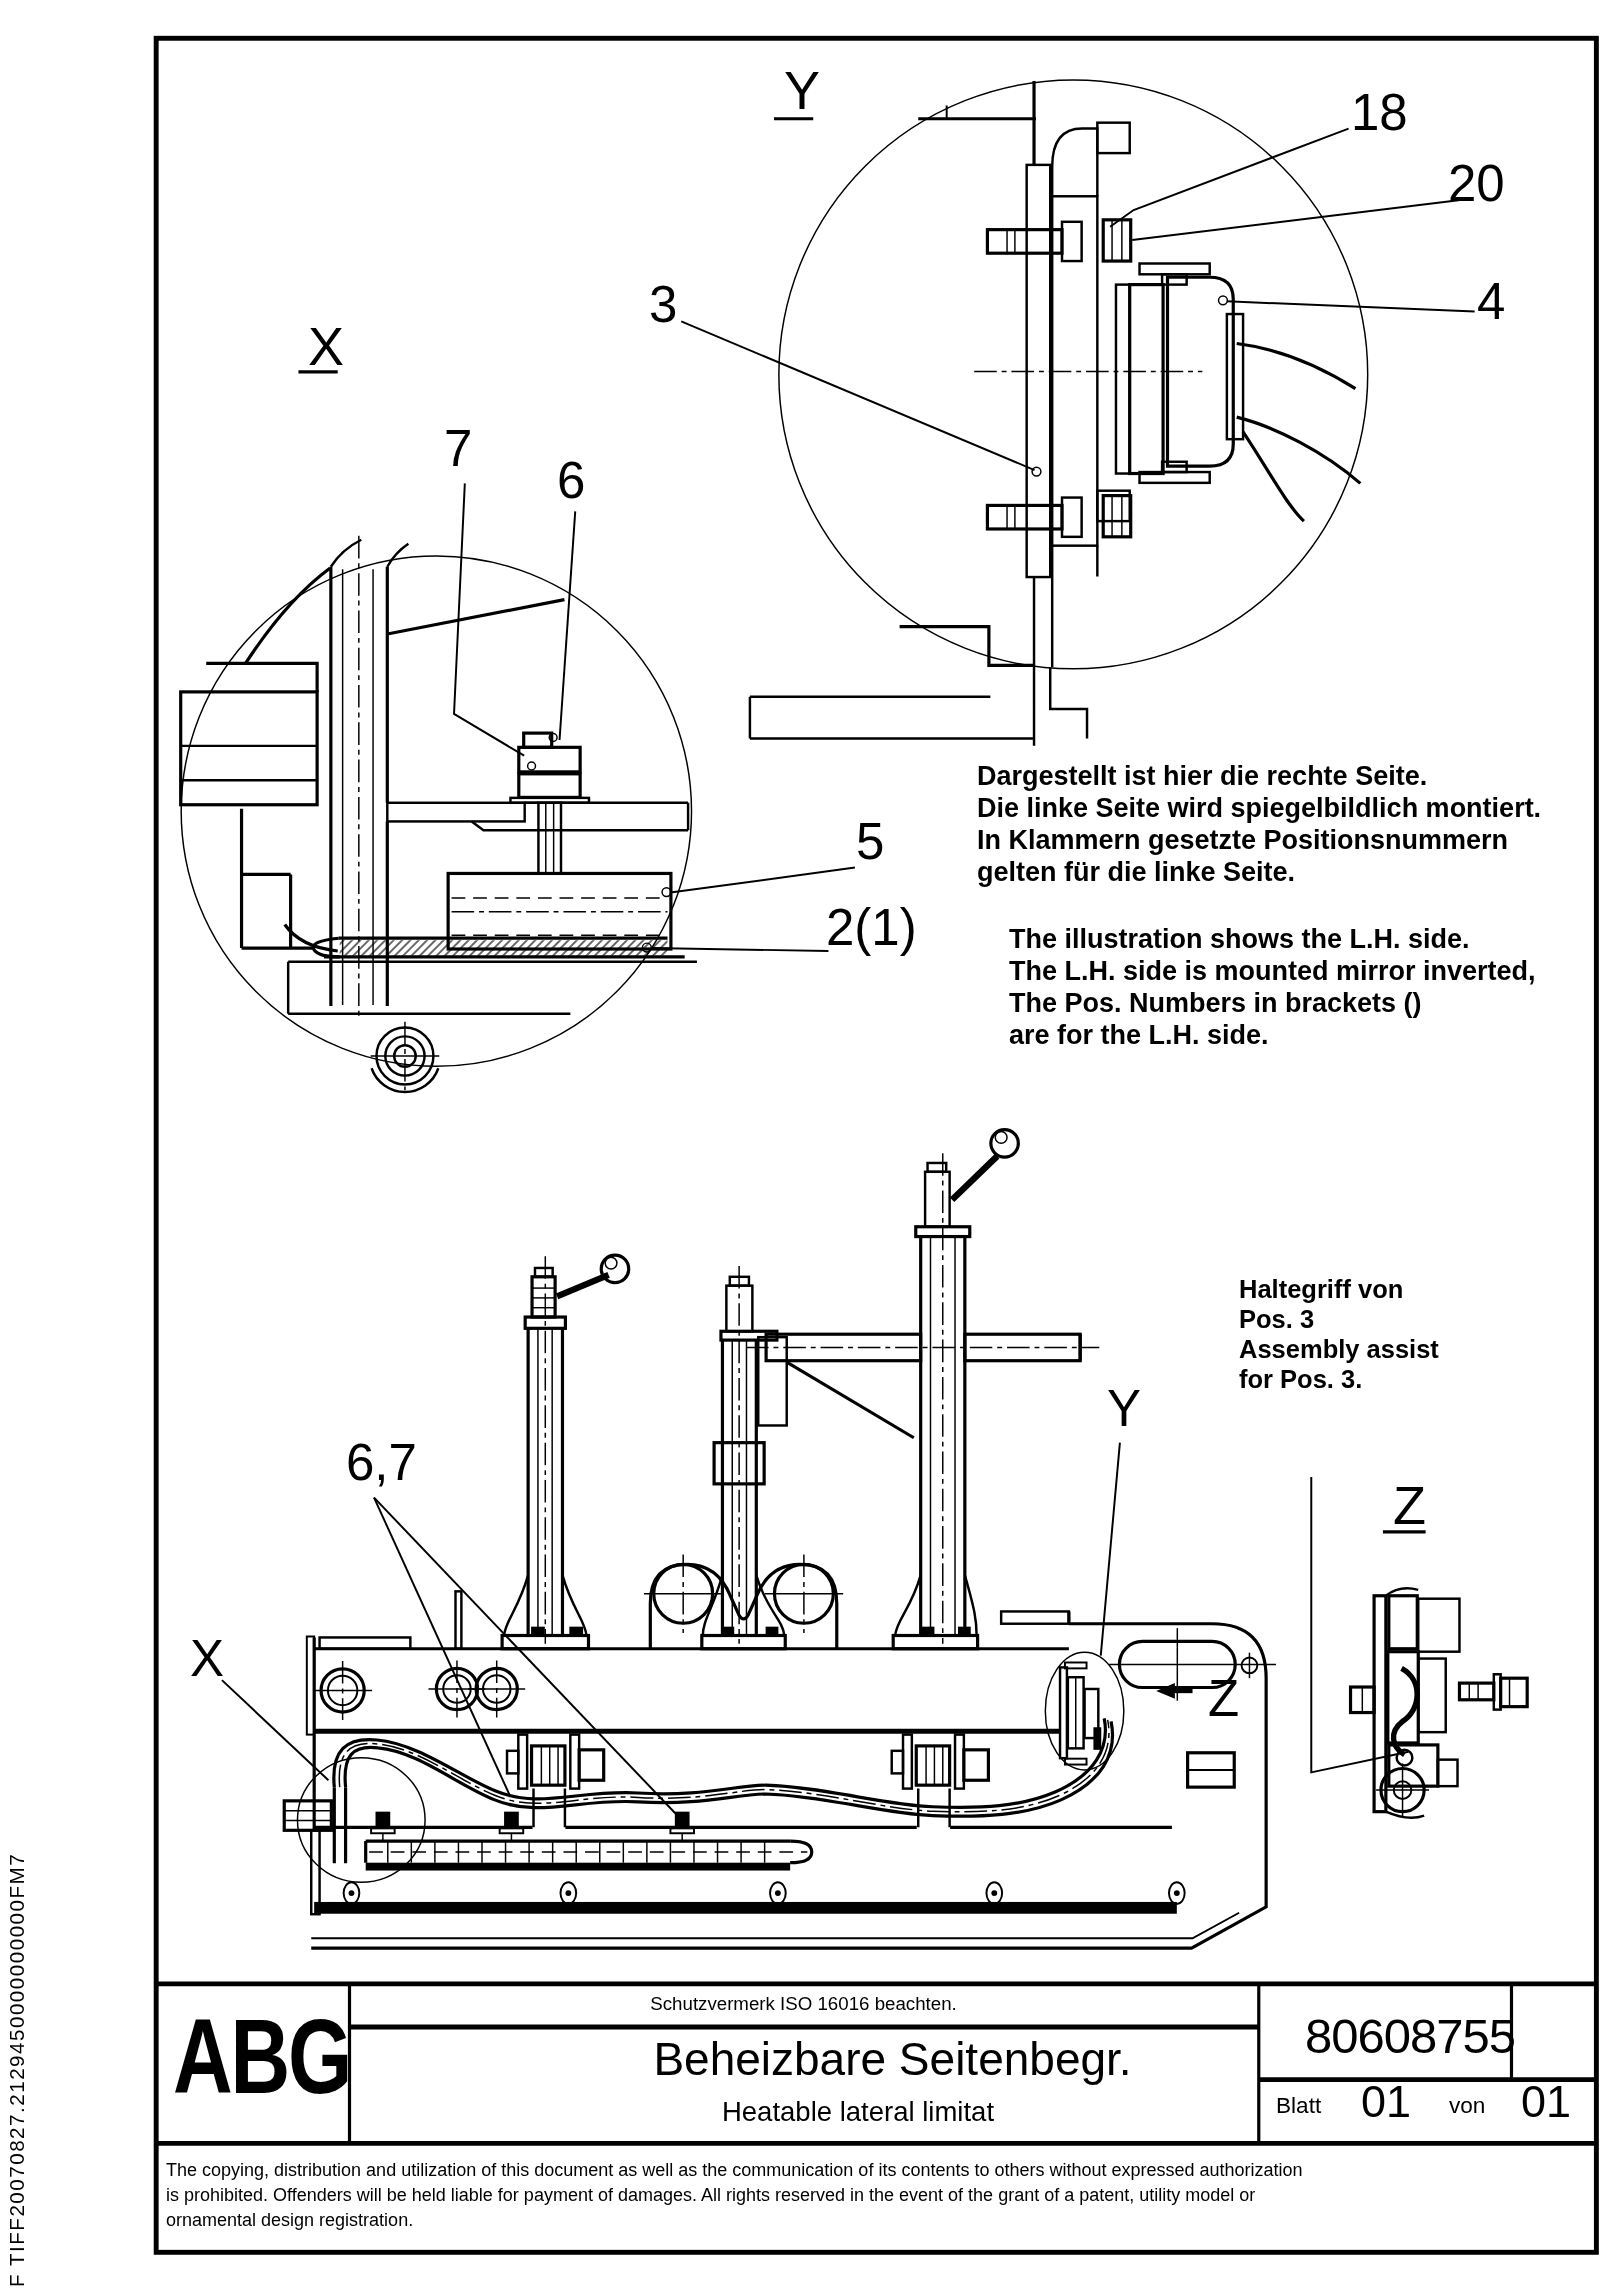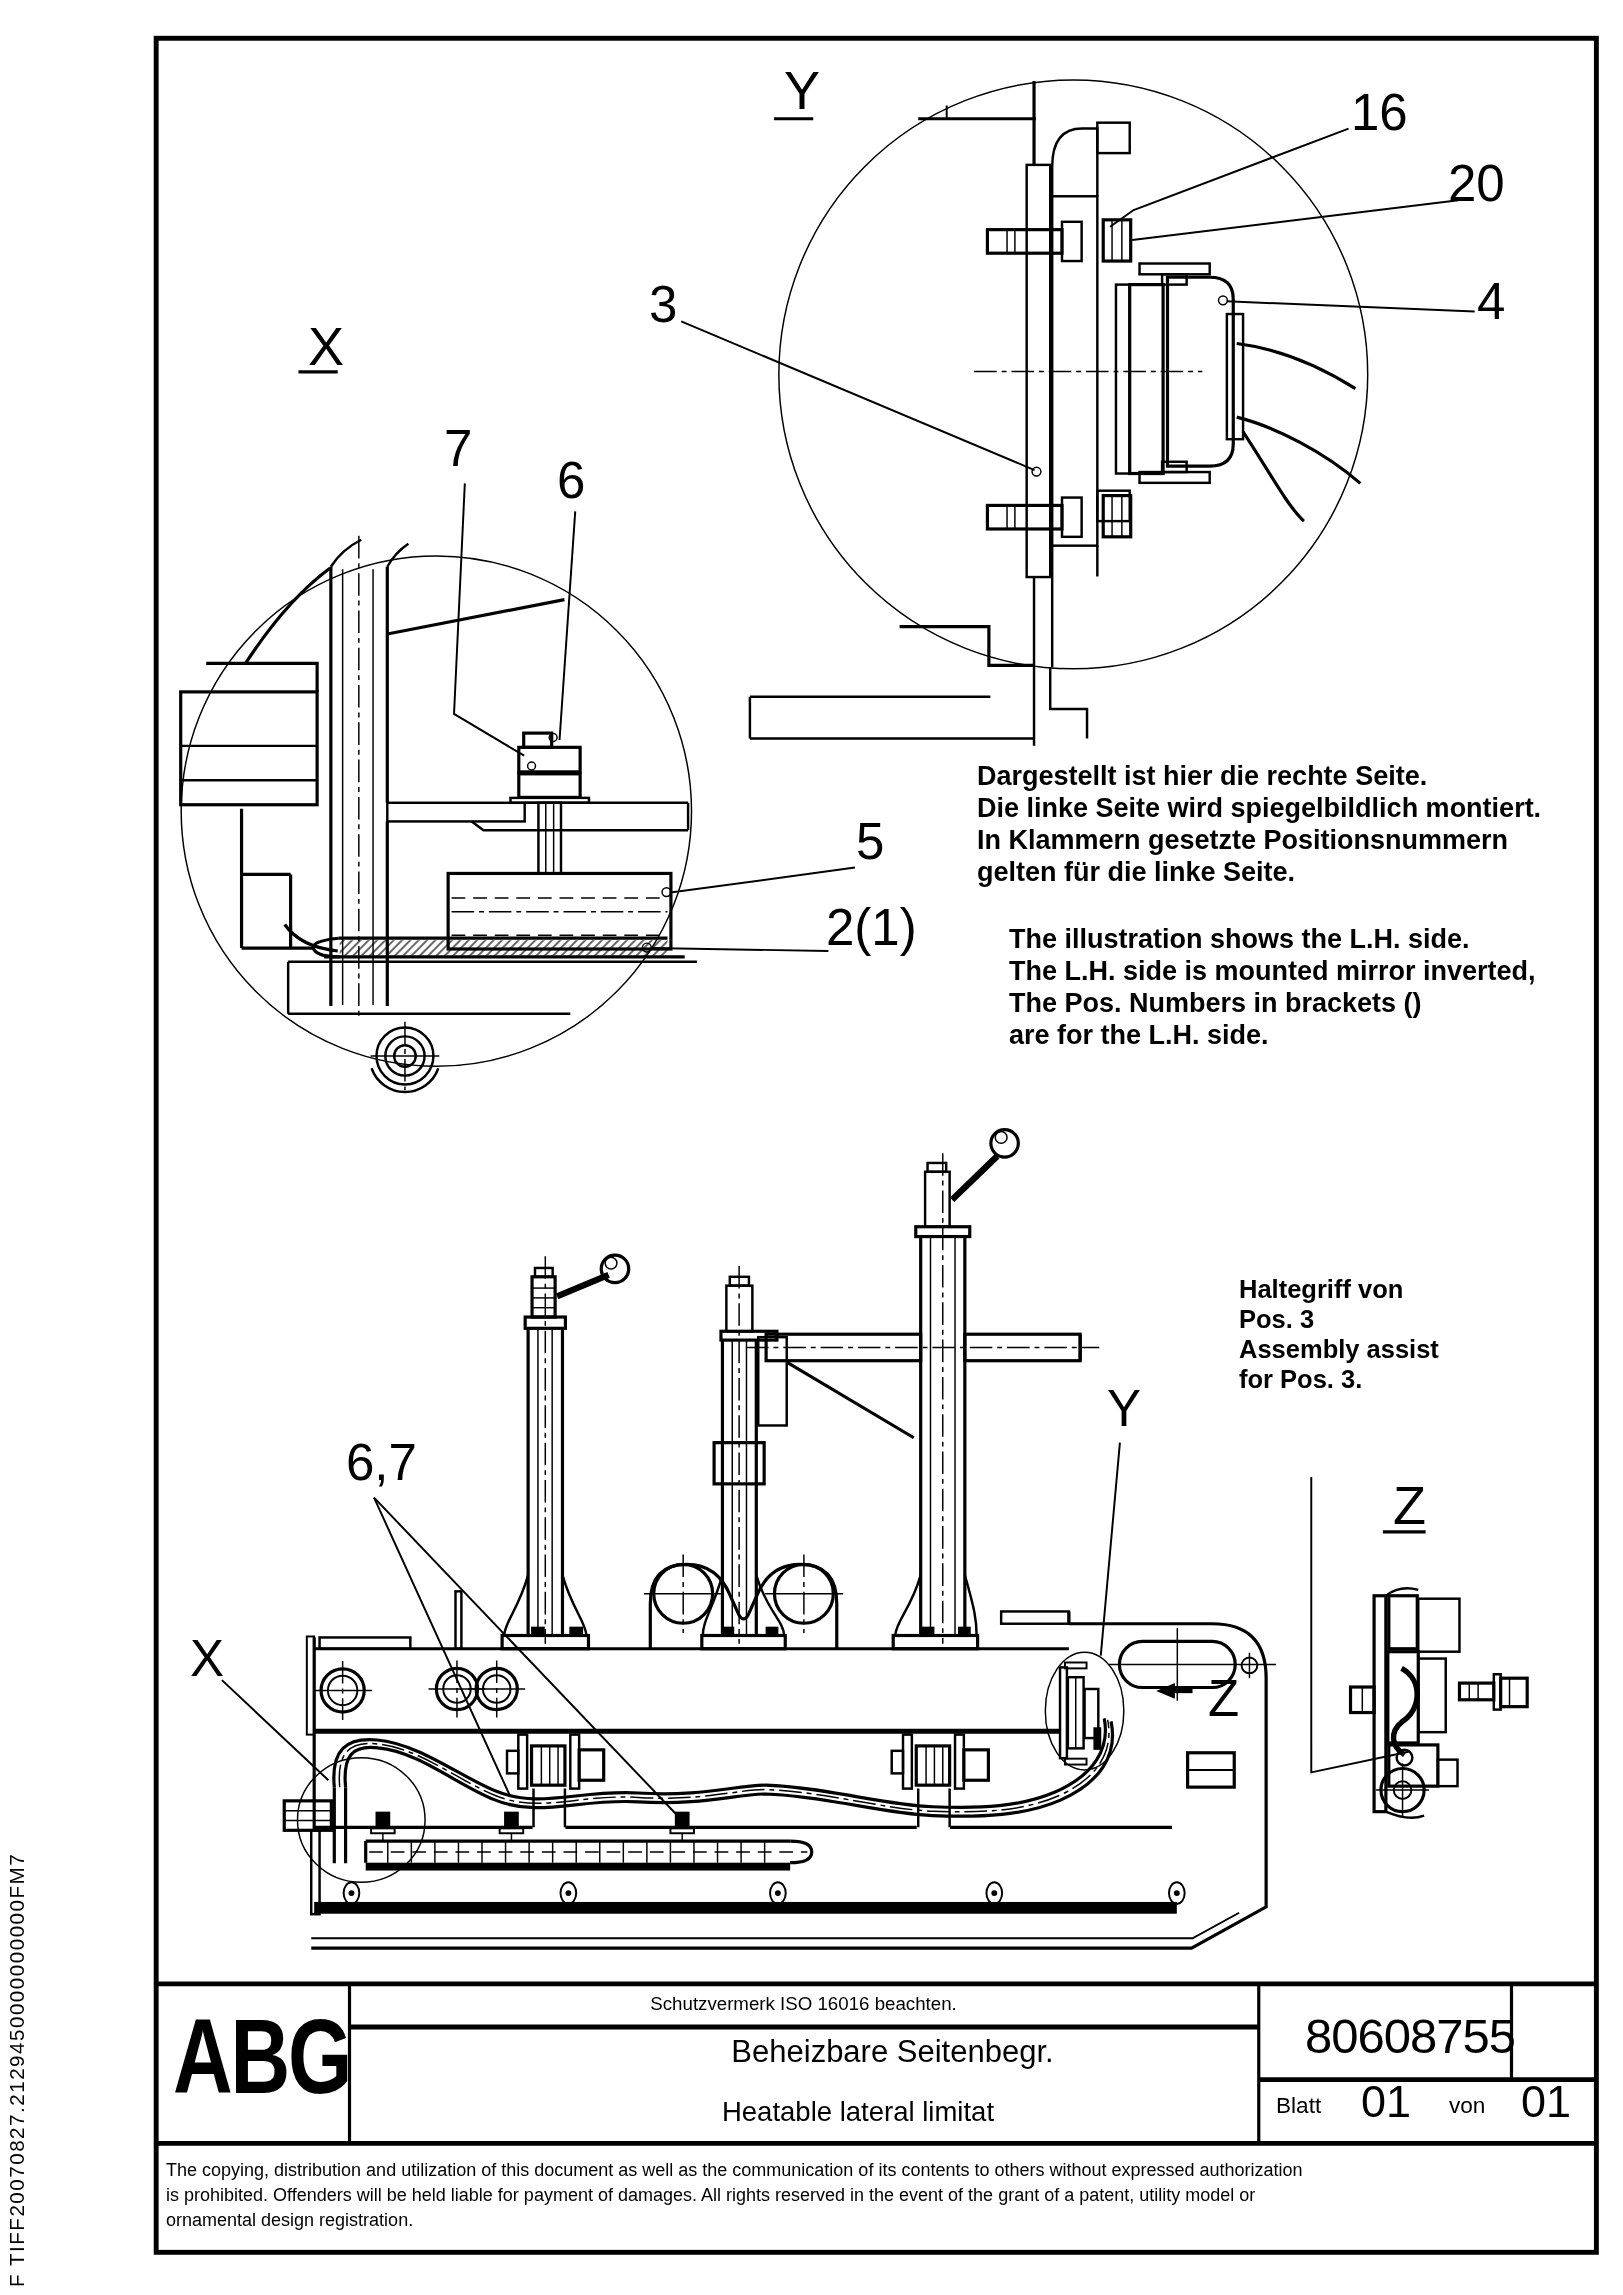--- a/index.html
+++ b/index.html
@@ -387,21 +387,21 @@
     <circle cx="2858" cy="3648" r="44" fill="url(#h1)" class="s6"></circle>
     <circle cx="2858" cy="3648" r="18" fill="#fff" class="s4"></circle>
     <path d="M2858,3594 V3702 M2804,3648 H2912" class="s3"></path>
   </g>
 </svg>
 
 <div class="lbl" style="left:784px;top:63px;font-size:54px;">Y</div>
 <div class="lbl" style="left:308px;top:319px;font-size:54px;">X</div>
 <div class="lbl" style="left:1393px;top:1478px;font-size:54px;">Z</div>
 
-<div class="lbl" style="left:1351px;top:87px;font-size:51px;">16</div>
+<div class="lbl" style="left:1351px;top:87px;font-size:51px;">18</div>
 <div class="lbl" style="left:1448px;top:158px;font-size:51px;">20</div>
 <div class="lbl" style="left:649px;top:279px;font-size:51px;">3</div>
 <div class="lbl" style="left:1477px;top:276px;font-size:51px;">4</div>
 <div class="lbl" style="left:444px;top:423px;font-size:51px;">7</div>
 <div class="lbl" style="left:557px;top:455px;font-size:51px;">6</div>
 <div class="lbl" style="left:856px;top:816px;font-size:51px;">5</div>
 <div class="lbl" style="left:826px;top:902px;font-size:51px;">2(1)</div>
 <div class="lbl" style="left:346px;top:1437px;font-size:51px;">6,7</div>
 
 <div class="lbl" style="left:190px;top:1633px;font-size:51px;">X</div>
@@ -416,21 +416,21 @@
 The L.H. side is mounted mirror inverted,
 The Pos. Numbers in brackets ()
 are for the L.H. side.</div>
 <div class="lbl multiline" style="left:1239px;top:1274px;font-size:25.5px;line-height:30px;font-weight:bold;">Haltegriff von
 Pos. 3
 Assembly assist
 for Pos. 3.</div>
 
 <div class="lbl" style="left:173px;top:2003px;font-size:106px;font-weight:bold;letter-spacing:-2.9px;transform:scaleX(0.78);transform-origin:0 0;"><span>ABG</span></div>
 <div class="lbl ctr" style="left:349px;top:1995px;width:909px;font-size:18.7px;">Schutzvermerk ISO 16016 beachten.</div>
-<div class="lbl ctr" style="left:349px;top:2036px;width:1087px;font-size:31px;">Beheizbare Seitenbegr.</div>
+<div class="lbl ctr" style="left:349px;top:2036px;width:1087px;font-size:46px;">Beheizbare Seitenbegr.</div>
 <div class="lbl ctr" style="left:349px;top:2098px;width:1018px;font-size:27.5px;">Heatable lateral limitat</div>
 <div class="lbl ctr" style="left:1259px;top:2012px;width:302px;font-size:49px;letter-spacing:-1px;">80608755</div>
 <div class="lbl" style="left:1276px;top:2095px;font-size:22.6px;">Blatt</div>
 <div class="lbl" style="left:1361px;top:2079px;font-size:45px;">01</div>
 <div class="lbl" style="left:1449px;top:2095px;font-size:22.6px;">von</div>
 <div class="lbl" style="left:1521px;top:2079px;font-size:45px;">01</div>
 
 <div class="lbl multiline" style="left:166px;top:2158px;width:1423px;font-size:18px;line-height:25px;">The copying, distribution and utilization of this document as well as the communication of its contents to others without expressed authorization
 is prohibited. Offenders will be held liable for payment of damages. All rights reserved in the event of the grant of a patent, utility model or
 ornamental design registration.</div>

